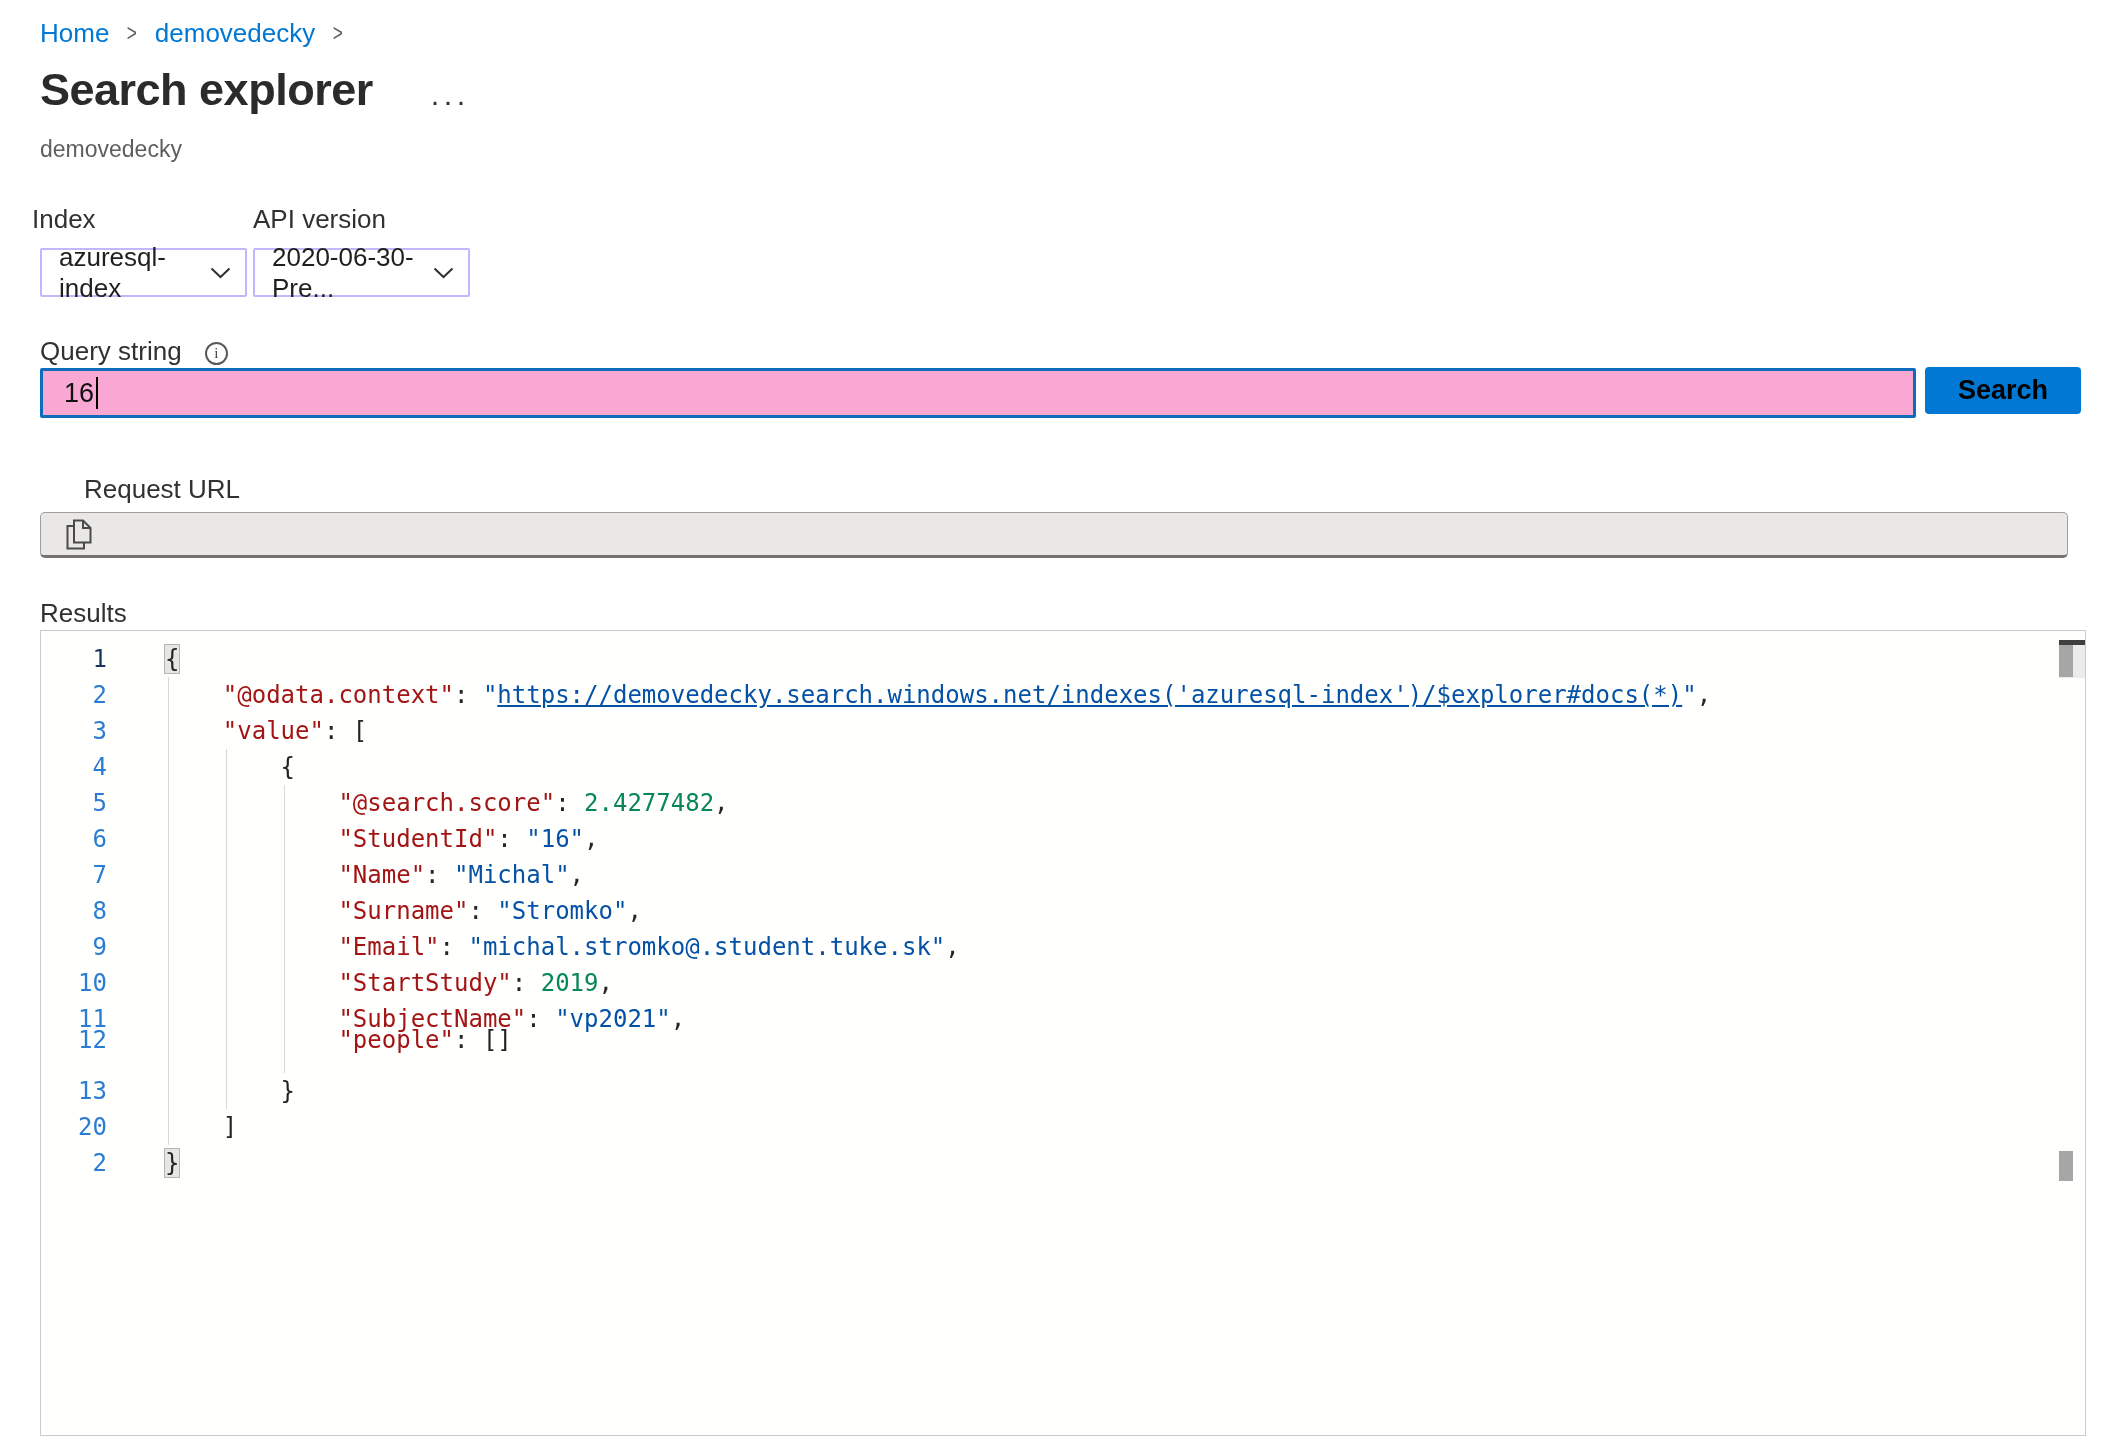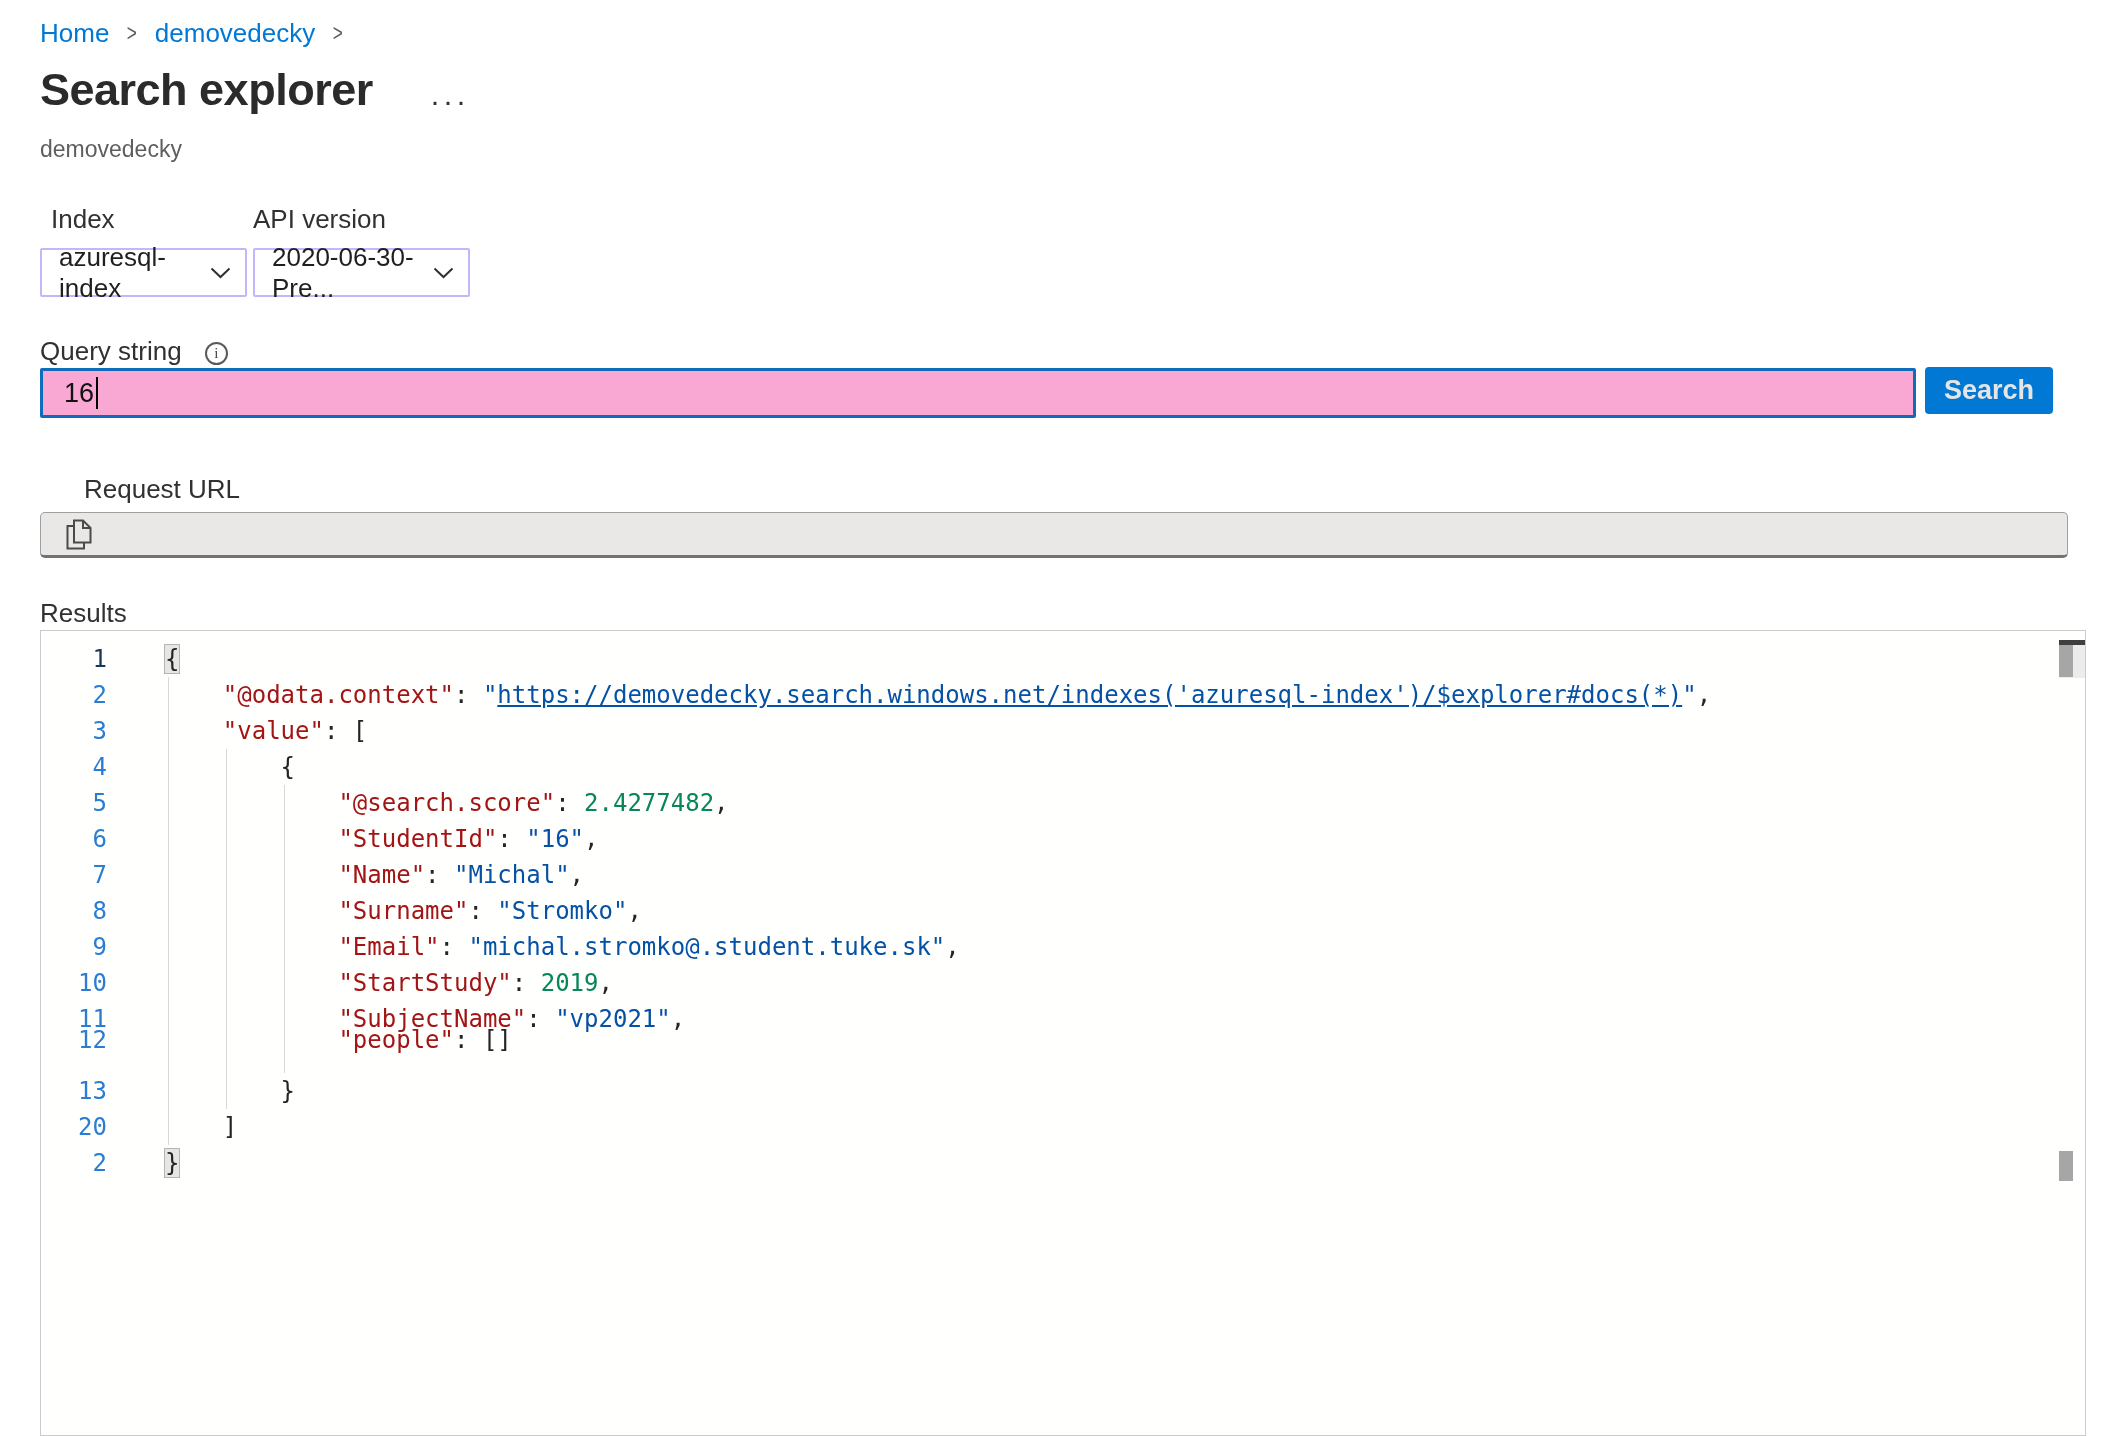--- a/index.html
+++ b/index.html
@@ -26,22 +26,22 @@
               padding:0 14px 0 17px; font-size:26px; color:#201f1e; cursor:pointer; }
   .chev { flex:0 0 auto; margin-left:10px; }
 
   
   .info-icon { display:inline-block; width:23px; height:23px; border:2px solid #5a5a5a; border-radius:50%;
                font-size:15px; line-height:19px; text-align:center; color:#454545; vertical-align:2px;
                margin-left:16px; font-family:"Liberation Serif", serif; cursor:pointer; }
   .query-input { left:40px; top:368px; width:1876px; height:50px; border:3px solid #0f6cbd; border-radius:2px;
                  background:#f9a8d4; display:flex; align-items:center; padding-left:21px; font-size:27px; color:#111; cursor:text; }
   .caret { width:2px; height:32px; background:#000; margin-left:2px; }
-  .search-btn { left:1925px; top:367px; width:128px; height:47px; background:#0078d4; border:none; border-radius:4px;
-                color:#e5e5e5; font-size:27px; font-weight:700; font-family:"Liberation Sans", sans-serif;
+  .search-btn { left:1925px; top:367px; width:156px; height:47px; background:#0078d4; border:none; border-radius:4px;
+                color:#000000; font-size:27px; font-weight:700; font-family:"Liberation Sans", sans-serif;
                 display:flex; align-items:center; justify-content:center; cursor:pointer; }
 
   
   .url-field { left:40px; top:512px; width:2028px; height:46px; background:#e9e8e6;
                border:1px solid #a19f9d; border-bottom:3px solid #747270; border-radius:5px;
                display:flex; align-items:center; justify-content:space-between;
                padding:0 13px 0 13px; font-size:25px; color:#1b1a19; white-space:nowrap; overflow:hidden; }
   .copy-btn { flex:0 0 auto; margin-left:12px; cursor:pointer; display:flex; align-items:center; }
 
   
@@ -70,21 +70,21 @@
   <span class="crumb-link">Home</span>
   <span class="crumb-sep">&gt;</span>
   <span class="crumb-link">demovedecky</span>
   <span class="crumb-sep">&gt;</span>
 </nav>
 
 <h1 class="abs page-title">Search explorer</h1>
 <div class="abs more-btn">···</div>
 <div class="abs subtitle">demovedecky</div>
 
-<div class="abs field-label" style="left:51px; top:204px;">Index</div>
+<div class="abs field-label" style="left:32px; top:204px;">Index</div>
 <div class="abs field-label" style="left:253px; top:204px;">API version</div>
 
 <div class="abs dropdown" style="left:40px; width:207px;">
   <span>azuresql-index</span>
   <svg class="chev" width="21" height="12" viewBox="0 0 21 12">
       <path d="M1.5 1.5 L10.5 10 L19.5 1.5" fill="none" stroke="#323130" stroke-width="2"></path>
     </svg>
 </div>
 <div class="abs dropdown" style="left:253px; width:217px;">
   <span>2020-06-30-Pre...</span>

